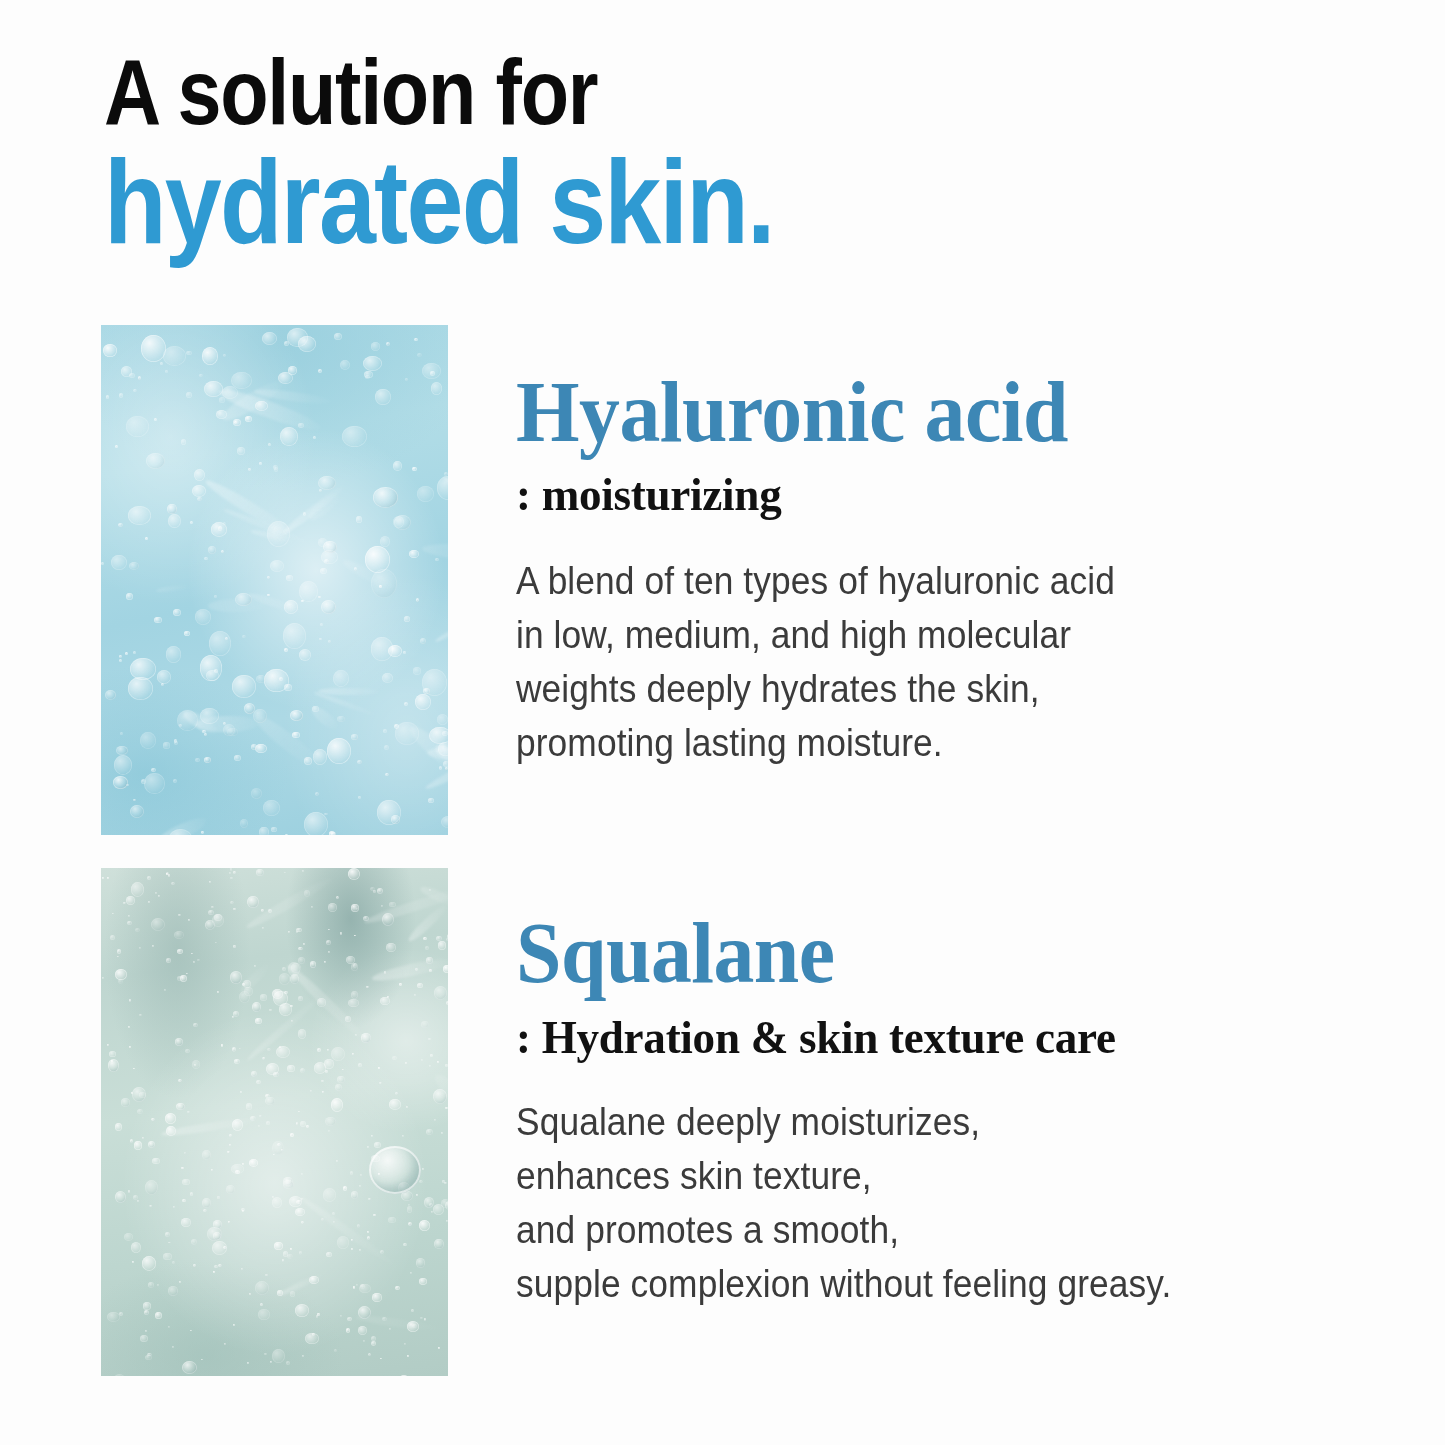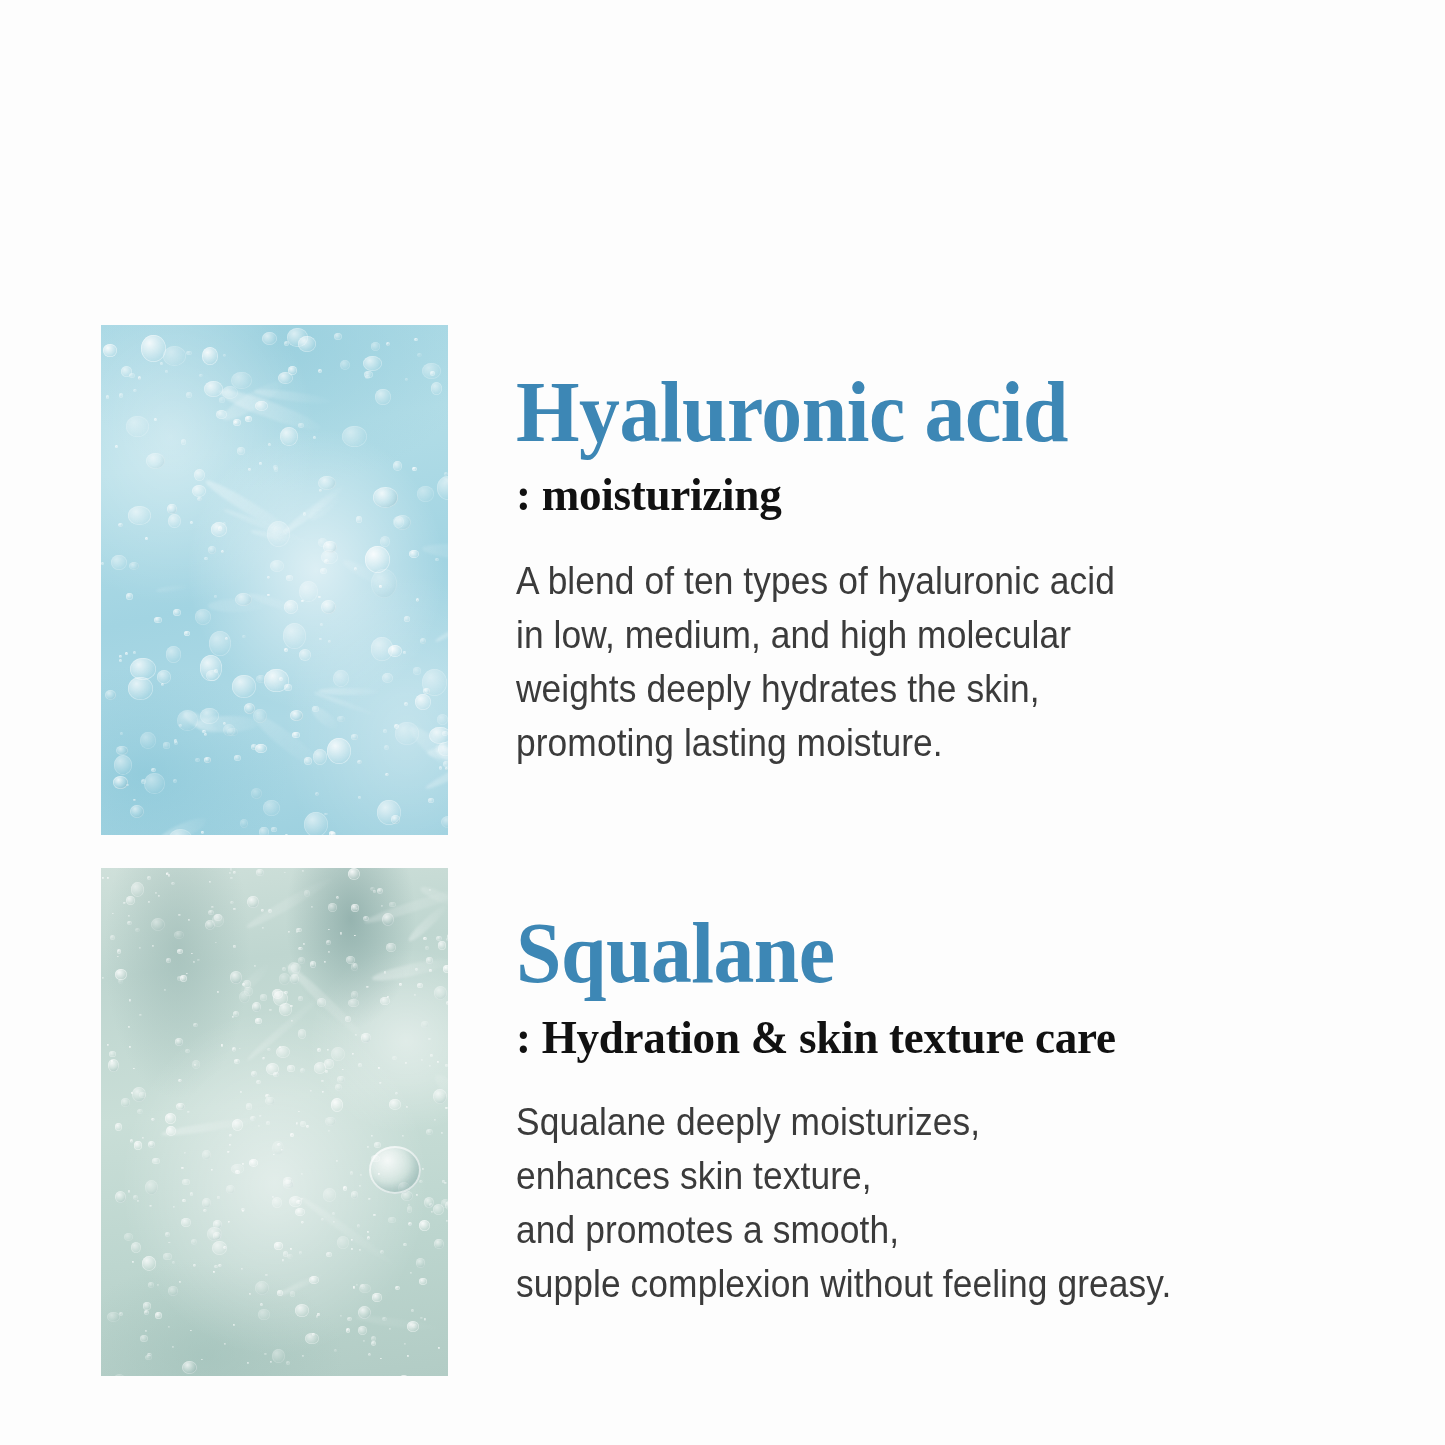--- a/index.html
+++ b/index.html
@@ -172,20 +172,24 @@
   #text-squalane { top: 868px; }
   #text-squalane .ingredient-name   { margin-top: 42px; }
   #text-squalane .ingredient-benefit{ margin-top: 14px; }
   #text-squalane .ingredient-desc   { margin-top: 32px; }
 </style>
 </head>
 <body>
 
 <div id="infographic">
 
+  <div class="headline">
+    <div class="headline-line1">A solution for</div>
+    <div class="headline-line2">hydrated skin.</div>
+  </div>
 
   <div class="section" id="section-hyaluronic">
     <div class="swatch" id="swatch-hyaluronic">
       <div class="swatch-base gel-blue"></div>
       <div class="swatch-bubbles" id="bubbles-hyaluronic">
           <div class="bubble" style="width: 5.5px; height: 4.3px; left: 85.3px; top: 26.2px; opacity: 0.43;"></div>
           <div class="bubble" style="width: 3.8px; height: 3.7px; left: 282.4px; top: 404px; opacity: 0.41;"></div>
           <div class="bubble dark" style="width: 11.8px; height: 9.8px; left: 15.1px; top: 420.7px; opacity: 0.64;"></div>
           <div class="bubble dark" style="width: 3px; height: 3px; left: 132.7px; top: 96.4px; opacity: 0.9;"></div>
           <div class="bubble" style="width: 3.1px; height: 3px; left: 77.5px; top: 399.3px; opacity: 0.46;"></div>

